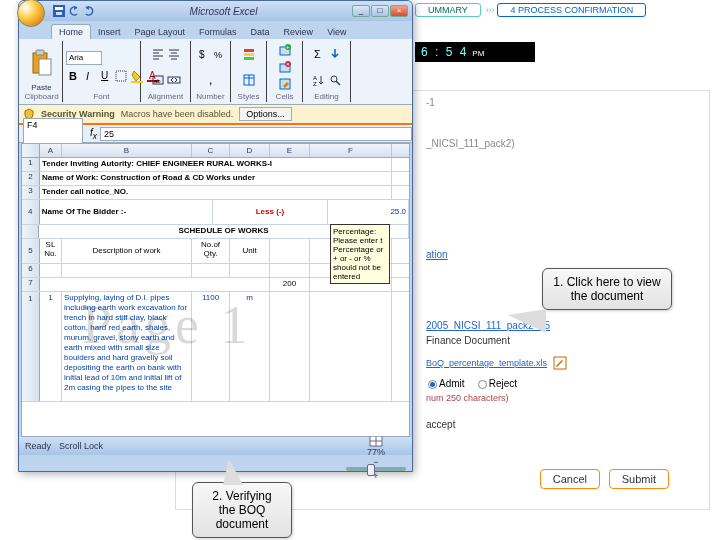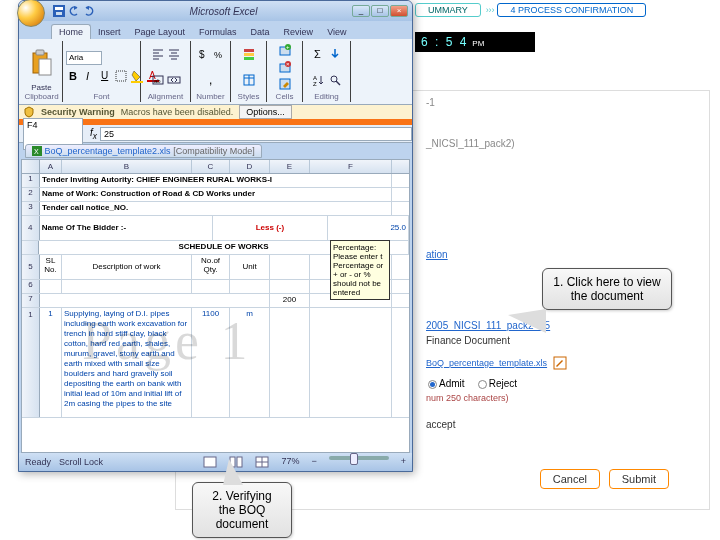--- a/index.html
+++ b/index.html
@@ -4,21 +4,21 @@
 <style>
   * { box-sizing: border-box; margin: 0; padding: 0; font-family: Tahoma, Arial, sans-serif; }
   body { width: 720px; height: 540px; background: #d0d8e0; position: relative; overflow: hidden; font-size: 10px; }
   
   
   .bg-page { position: absolute; top: 0; left: 0; right: 0; bottom: 0; background: #fff; }
   .bg-header { position: absolute; top: 3px; left: 415px; right: 5px; height: 18px; }
   .bg-crumb { display: inline-block; border: 1px solid #5cc; border-radius: 3px; padding: 1px 12px; font-size: 9px; color: #066; background: #fff; margin-right: 2px; }
   .bg-crumb.active { border-color: #06c; color: #06c; }
   .bg-crumb-arrow { display:inline-block; font-size:9px; color:#5cc; }
-  .clock-strip { position: absolute; top: 32px; left: 415px; width: 120px; height: 20px; background: #000; color: #7ff; font-family: 'Courier New', monospace; font-size: 12px; line-height: 20px; padding: 0 6px; letter-spacing: 2px; }
+  .clock-strip { position: absolute; top: 42px; left: 415px; width: 120px; height: 20px; background: #000; color: #7ff; font-family: 'Courier New', monospace; font-size: 12px; line-height: 20px; padding: 0 6px; letter-spacing: 2px; }
   .clock-pm { font-size: 8px; color: #fff; letter-spacing: 0; margin-left: 4px; }
   .bg-content { position: absolute; top: 90px; left: 175px; right: 10px; bottom: 30px; background: #fff; border: 1px solid #ddd; }
   .bg-line { font-size: 10px; color: #888; margin: 6px 0 2px 250px; }
   .bg-link { color: #26c; text-decoration: underline; font-size: 10px; margin-left: 250px; display: block; margin-top: 6px; }
   .bg-link-small { font-size: 9px; }
   .bg-text { color: #333; font-size: 10px; margin-left: 250px; margin-top: 4px; }
   .radio { display: inline-block; width: 9px; height: 9px; border: 1px solid #888; border-radius: 50%; vertical-align: middle; margin: 0 2px; position: relative; }
   .radio.checked::after { content:''; position:absolute; top:1px; left:1px; width:5px; height:5px; background:#26c; border-radius:50%; }
   .bg-edit { display:inline-block; width:14px; height:14px; vertical-align:middle; margin-left:3px; }
   .bg-buttons { position: absolute; bottom: 20px; right: 40px; }
@@ -41,21 +41,21 @@
   
   .ribbon { height: 66px; background: #edf3fa; border-bottom: 1px solid #9ab; display: flex; padding: 2px; }
   .rgroup { border-right: 1px solid #404040; padding: 1px 3px; display: flex; flex-direction: column; }
   .rgroup-label { font-size: 8px; color: #668; text-align: center; }
   .rgroup-body { flex: 1; display: flex; align-items: center; justify-content: center; gap: 2px; flex-wrap: wrap; }
   .ricon { width: 14px; height: 14px; }
   .ricon-lg { width: 22px; height: 28px; }
   .font-box { display: flex; gap: 2px; align-items: center; }
   .font-name { width: 36px; height: 14px; border: 1px solid #9ab; background: #fff; font-size: 8px; padding: 0 2px; line-height: 12px; }
   
-  .secwarn { height: 20px; background: #fdf2d0; border-bottom: 6px solid #f97316; display: flex; align-items: center; padding: 0 4px; gap: 6px; font-size: 9px; color: #553; }
+  .secwarn { height: 20px; background: #fdf2d0; border-bottom: 2px solid #f97316; display: flex; align-items: center; padding: 0 4px; gap: 6px; font-size: 9px; color: #553; }
   .secwarn-btn { border: 1px solid #aaa; background: #f4f4f4; padding: 1px 6px; font-size: 9px; }
   
   .namebox-row { height: 18px; background: #e6eef8; border-bottom: 1px solid #9ab; display: flex; align-items: center; }
   .namebox { width: 60px; height: 32px; border: 1px solid #9ab; background: #fff; margin: 0 4px; font-size: 9px; padding: 0 3px; line-height: 12px; }
   .fx { font-style: italic; font-size: 10px; margin: 0 3px; }
   .formula { flex: 1; height: 14px; border: 1px solid #9ab; background: #fff; font-size: 9px; padding: 0 3px; line-height: 12px; }
   
   .doc-tab { height: 16px; padding: 0 6px; display: flex; align-items: center; }
   .doc-tab-inner { background: linear-gradient(#eef,#cde); border: 1px solid #9ab; border-radius: 3px 3px 0 0; padding: 1px 6px; font-size: 9px; }
   .doc-tab-inner .fn { color: #26c; }
@@ -71,21 +71,21 @@
   .cell.red { color: #c00; font-weight: bold; }
   .cell.blue { color: #04a; }
   .cell.center { text-align: center; }
   .cell.bold { font-weight: bold; }
   
   .watermark { position: absolute; top: 150px; left: 60px; font-size: 54px; color: rgba(0,0,0,0.15); font-family: 'Times New Roman', serif; pointer-events: none; letter-spacing: 4px; }
   
   .note-box { position: absolute; background: #ffffe0; border: 1px solid #333; font-size: 8px; padding: 2px; width: 60px; line-height: 9px; }
   
   .statusbar { height: 18px; background: linear-gradient(#cfe0f4,#a8c4e6); display: flex; align-items: center; padding: 0 6px; font-size: 9px; color: #335; gap: 8px; }
-  .statusbar .right { margin-left: auto; display: flex; gap: 12px; }
+  .statusbar .right { margin-left: auto; display: flex; align-items: center; gap: 0; flex-direction: column; }
   .zoom { font-size: 9px; }
   .slider { width: 60px; height: 4px; background: #8aa; border-radius: 2px; position: relative; }
   .slider::after { content:''; position:absolute; left:35%; top:-3px; width:6px; height:10px; background:#eef; border:1px solid #668; border-radius:2px; }
   
   
   .callout { position: absolute; background: linear-gradient(#f8f8f8,#e2e2e2); border: 1px solid #555; border-radius: 6px; padding: 6px 10px; font-size: 12px; text-align: center; line-height: 14px; box-shadow: 1px 1px 3px rgba(0,0,0,0.2); }
   .callout1 { top: 268px; left: 542px; width: 130px; }
   .callout1::before { content:''; position:absolute; left:-35px; top:40px; width:0; height:0; border-right: 38px solid #ddd; border-top: 6px solid transparent; border-bottom: 18px solid transparent; }
   .callout2 { top: 482px; left: 192px; width: 100px; }
   .callout2::before { content:''; position:absolute; left:30px; top:-24px; width:0; height:0; border-bottom: 26px solid #ddd; border-left: 6px solid transparent; border-right: 14px solid transparent; }
@@ -364,30 +364,20 @@
     <span>Macros have been disabled.</span>
     <button class="secwarn-btn">Options...</button>
   </div>
 
   <div class="namebox-row">
     <div class="namebox">F4</div>
     <span class="fx">f<sub>x</sub></span>
     <div class="formula">25</div>
   </div>
 
-  <div class="doc-tab">
-    <div class="doc-tab-inner">
-      <span><svg width="10" height="10" viewBox="0 0 10 10" style="display:inline;vertical-align:middle">
-            <rect width="10" height="10" fill="#2a8a2a"></rect>
-            <text x="2" y="8" font-size="7" fill="#fff">X</text>
-          </svg></span>
-      <span class="fn">BoQ_percentage_template2.xls</span>
-      <span class="compat">[Compatibility Mode]</span>
-    </div>
-  </div>
 
   <div class="sheet">
     <div class="colheads">
       <div class="rowhead" style="width:18px"></div>
       <div class="colhead" style="width:22px">A</div>
       <div class="colhead" style="width:130px">B</div>
       <div class="colhead" style="width:38px">C</div>
       <div class="colhead" style="width:40px">D</div>
       <div class="colhead" style="width:40px">E</div>
       <div class="colhead" style="width:82px">F</div>

